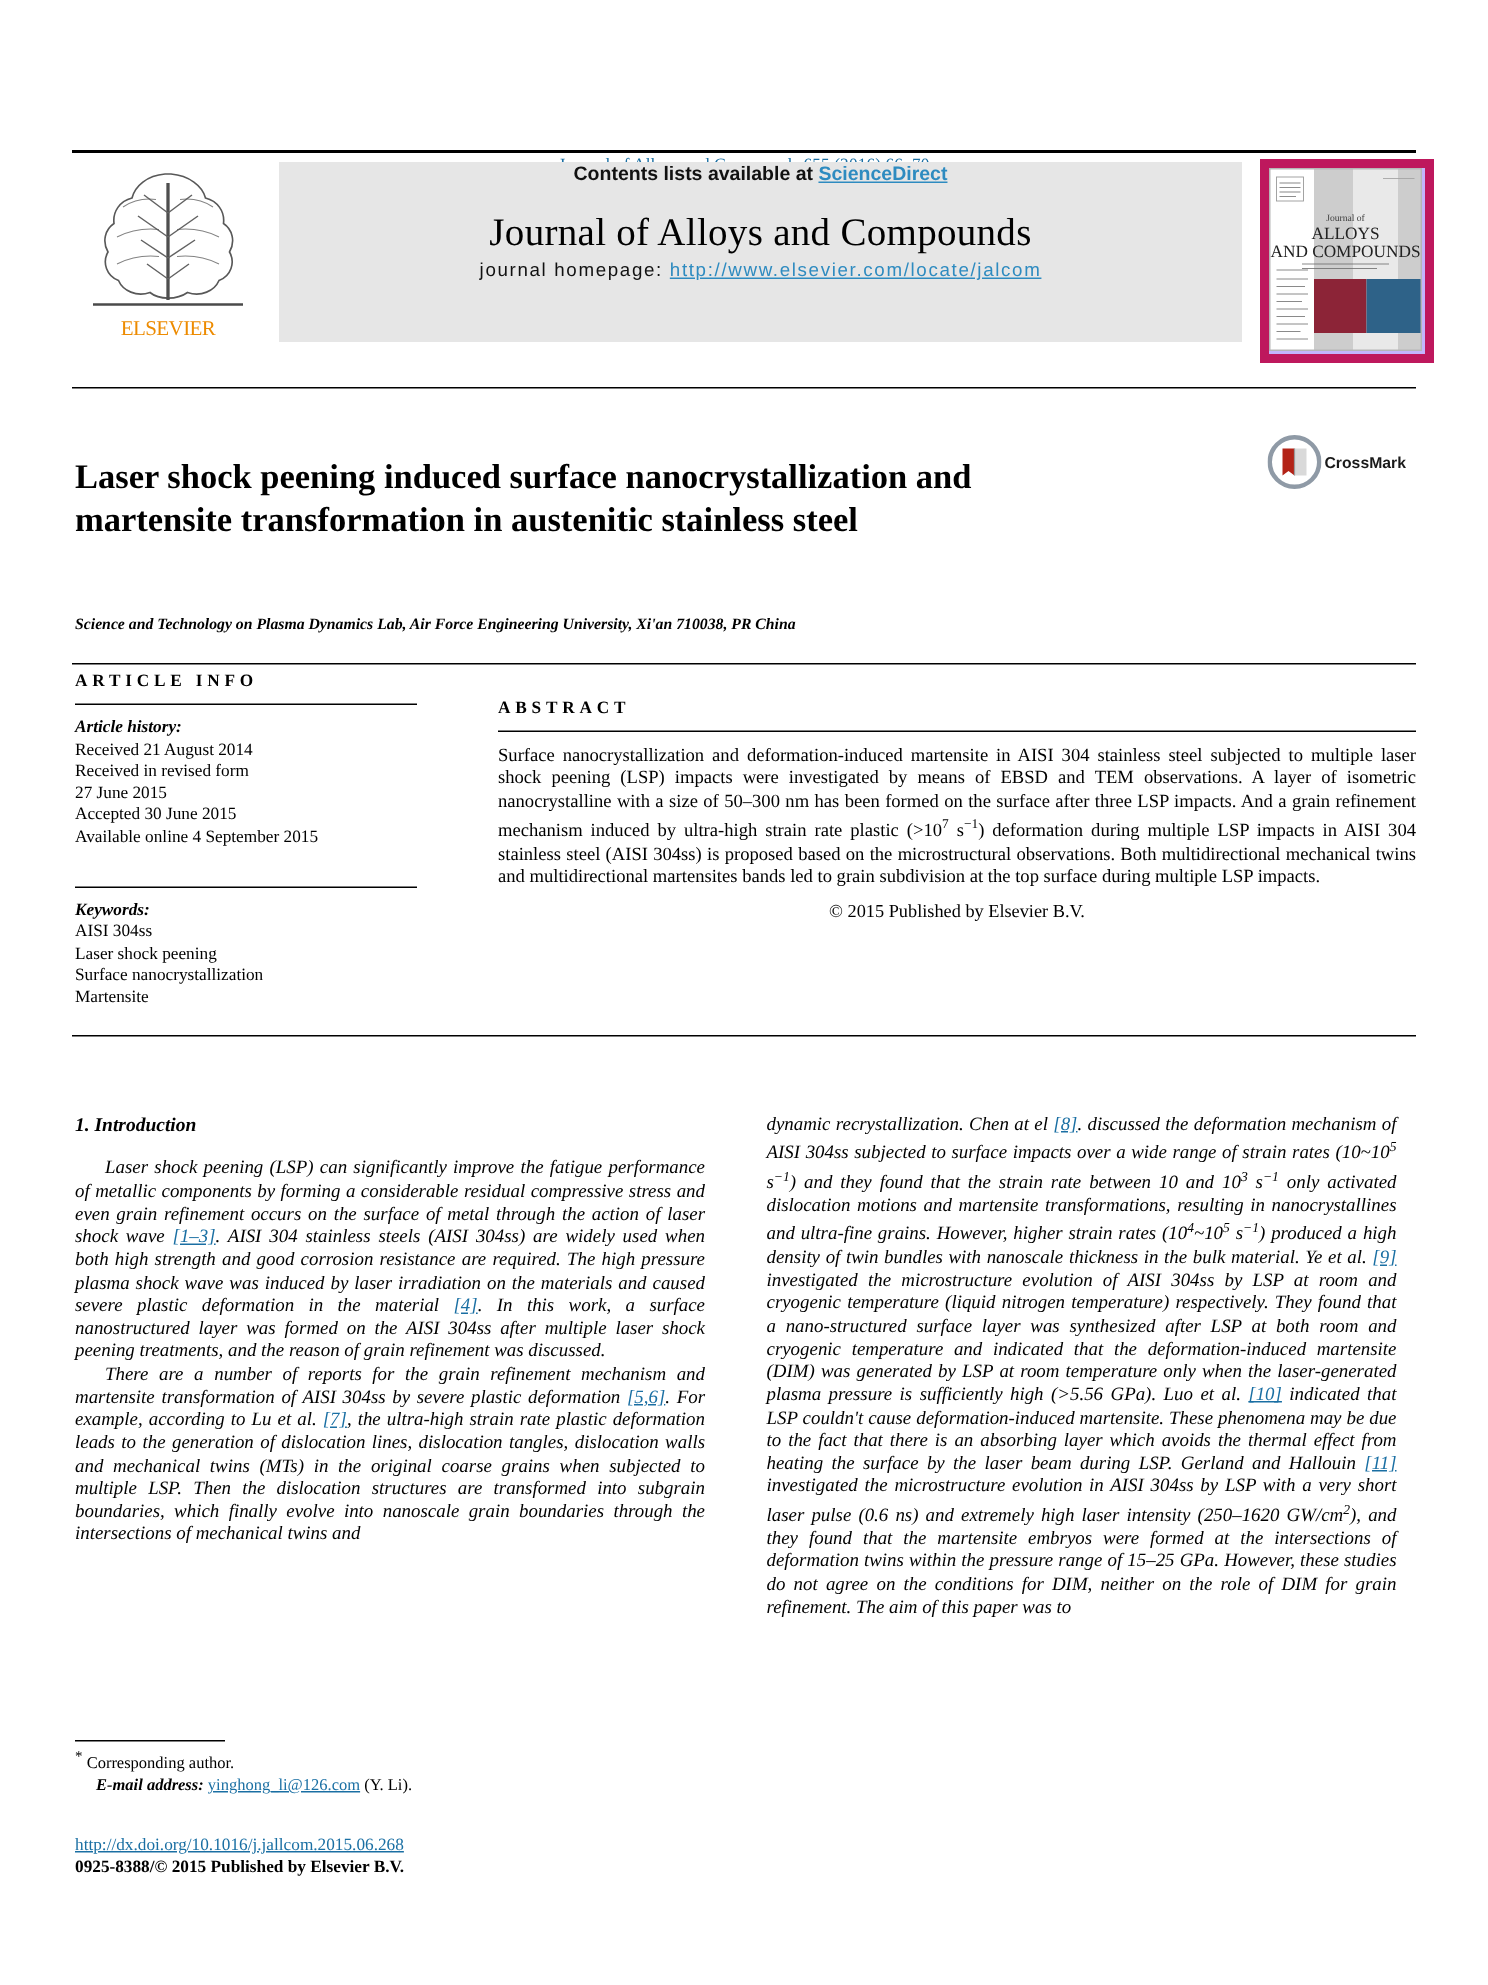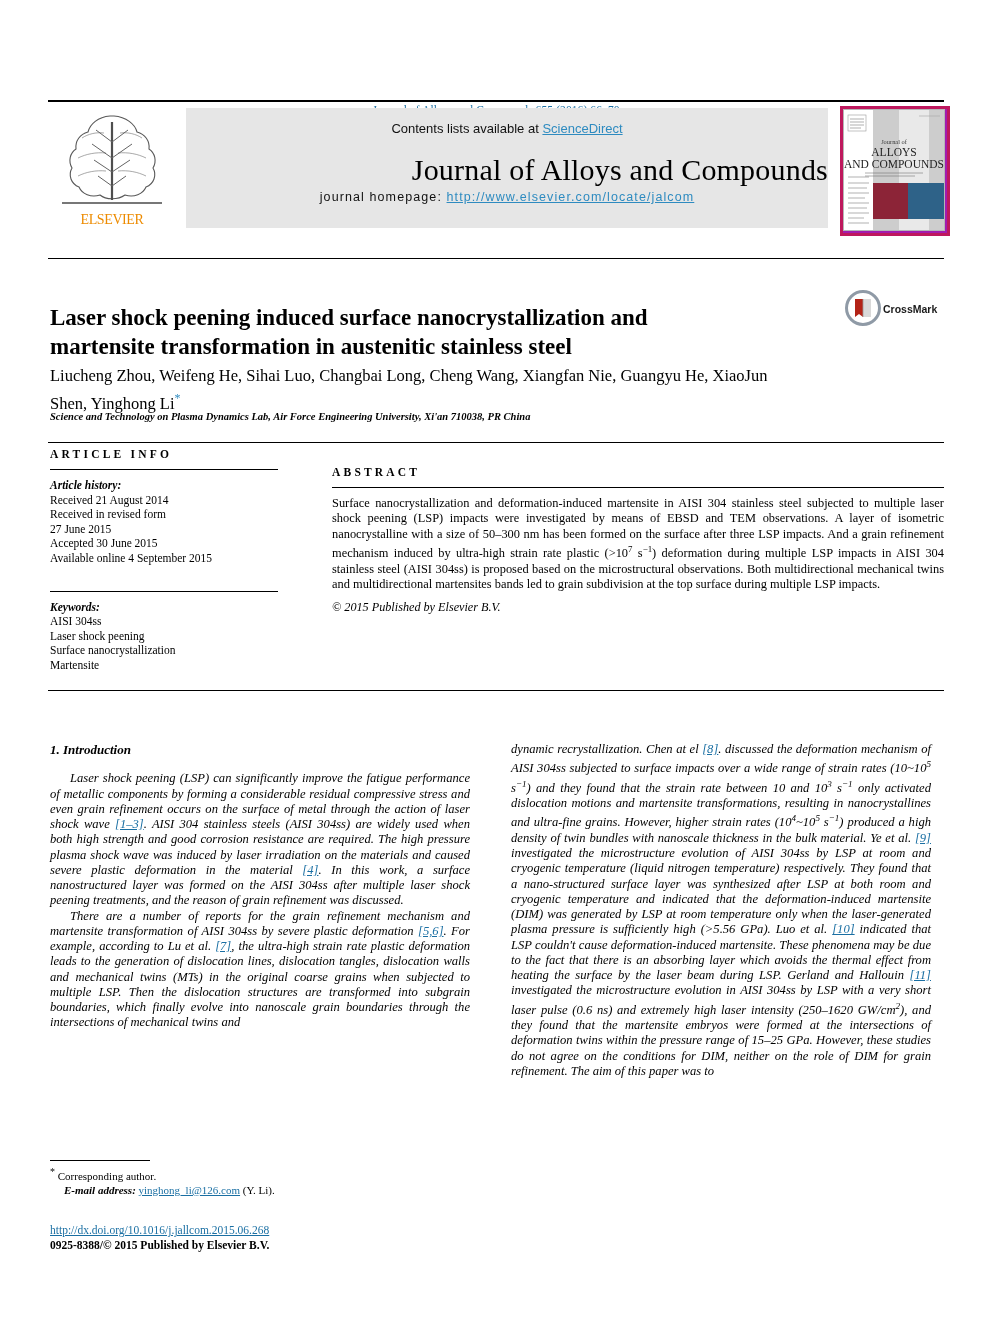--- a/index.html
+++ b/index.html
@@ -63,53 +63,52 @@
   }
   .masthead-center {
     position: absolute;
     left: 138px; top: 6px;
     width: 642px;
     height: 120px;
     background: #e6e6e6;
     text-align: center;
   }
   .contents-line {
-    padding-top: 13px;
     font-size: 13px;
     font-family: "Liberation Sans", sans-serif;
     color: #111;
+    font-weight: bold;
   }
   .sciencedirect-link {
     color: #2e8bc0;
     font-family: "Liberation Sans", sans-serif;
   }
   .journal-title-big {
     margin-top: 17px;
     font-family: "Liberation Serif", serif;
-    font-size: 30px;
+    font-size: 26px;
     color: #000;
     letter-spacing: .2px;
-    text-align: right;
   }
   .homepage-line {
     margin-top: 3px;
     font-size: 12.5px;
     font-family: "Liberation Sans", sans-serif;
     letter-spacing: 1.1px;
     color: #111;
   }
   .homepage-url { color: #2e8bc0; }
 
   .cover-thumb {
     position: absolute;
     left: 792px; top: 4px;
     width: 104px;
     height: 124px;
-    border: 3px solid #be185d;
-    background: #a21caf;
+    border: 6px solid #be185d;
+    background: #c4b5fd;
     overflow: hidden;
   }
 
   
   .title-rule {
     position: absolute;
     left: 48px; top: 258px;
     width: 896px;
     border-top: 1px solid #000;
   }
@@ -204,23 +203,22 @@
     width: 612px;
   }
   .ab-body {
     font-family: "Liberation Serif", serif;
     font-size: 12.4px;
     line-height: 15.4px;
     text-align: justify;
   }
   .ab-copy {
     margin-top: 7px;
-    text-align: left;
+    text-align: center;
     font-size: 12.2px;
-    font-style: italic;
   }
 
   .infoabs-rule-bot {
     position: absolute;
     left: 48px; top: 690px;
     width: 896px;
     border-top: 1px solid #000;
   }
 
   
@@ -352,21 +350,20 @@
         </g>
         <rect x="0.5" y="0.5" width="101" height="121" fill="none" stroke="#b6b6b6" stroke-width="1"></rect>
       </svg>
     </div>
   </div>
 
   <div class="title-rule"></div>
 
   <h1 class="article-title">Laser shock peening induced surface nanocrystallization and martensite transformation in austenitic stainless steel</h1>
 
-  <div class="authors"><span>Liucheng Zhou, Weifeng He, Sihai Luo, Changbai Long, Cheng Wang, Xiangfan Nie, Guangyu He, XiaoJun Shen, Yinghong Li</span><span class="author-star">*</span></div>
 
   <div class="affiliation">Science and Technology on Plasma Dynamics Lab, Air Force Engineering University, Xi'an 710038, PR China</div>
 
   <div class="crossmark">
     <svg width="36" height="36" viewBox="0 0 36 36">
       <circle cx="18" cy="18" r="16.5" fill="none" stroke="#8f9aa6" stroke-width="3"></circle>
       <circle cx="18" cy="18" r="13.8" fill="#ffffff"></circle>
       <path d="M10 9 h8 v18 l-4 -3 -4 3 Z" fill="#b32317"></path>
       <path d="M18 9 h8 v18 h-8 Z" fill="#d9d9d9"></path>
       <path d="M18 9 v18" stroke="#9a9a9a" stroke-width=".8"></path>

